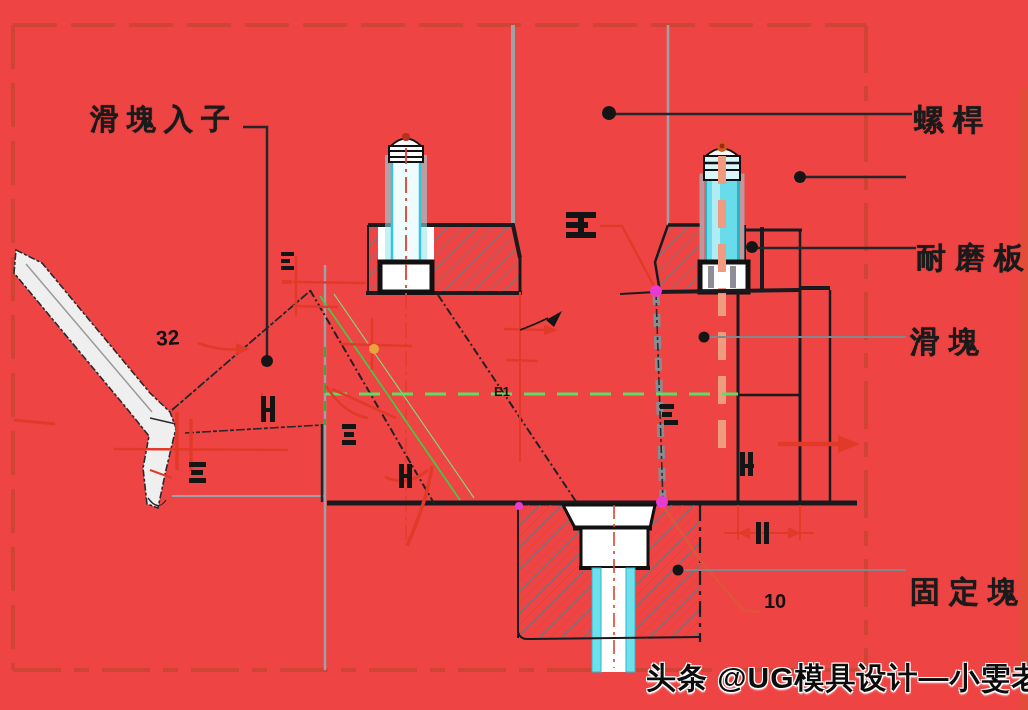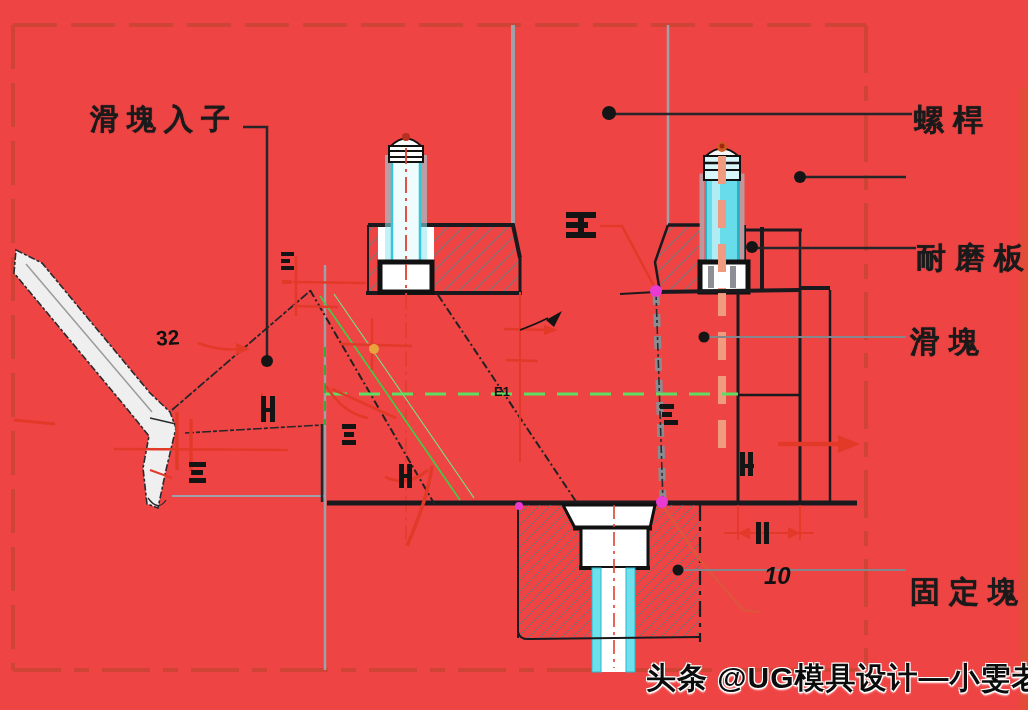--- a/index.html
+++ b/index.html
@@ -264,17 +264,17 @@
 </svg>
 
 <div class="callout big" style="left:90px;top:100px;">滑塊入子</div>
 <div class="callout side" style="left:914px;top:100px;">螺桿</div>
 <div class="callout side" style="left:916px;top:238px;">耐磨板</div>
 <div class="callout side" style="left:910px;top:322px;font-family:Liberation Serif, serif;">滑塊</div>
 <div class="callout side" style="left:910px;top:555px;margin-top:17px;">固定塊</div>
 
 <div class="dimtext" style="left:156px;top:326px;font-size:21px;transform:rotate(-4deg);">32</div>
 <div class="dimtext" style="left:494px;top:352px;font-size:13px;margin-top:32px;">E1</div>
-<div class="dimtext" style="left:764px;top:562px;font-size:24px;font-style:italic;">10</div>
+<div class="dimtext" style="left:764px;top:590px;font-size:20px;">10</div>
 
 <div class="watermark">头条 @UG模具设计—小雯老师</div>
 
 </div>
 
 </body></html>

